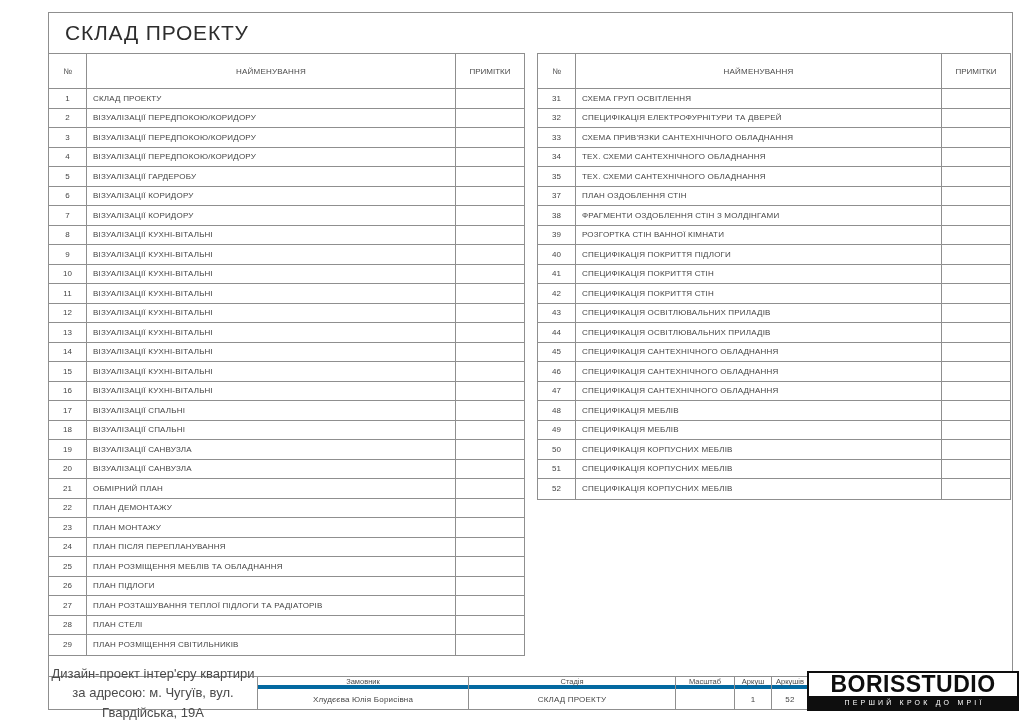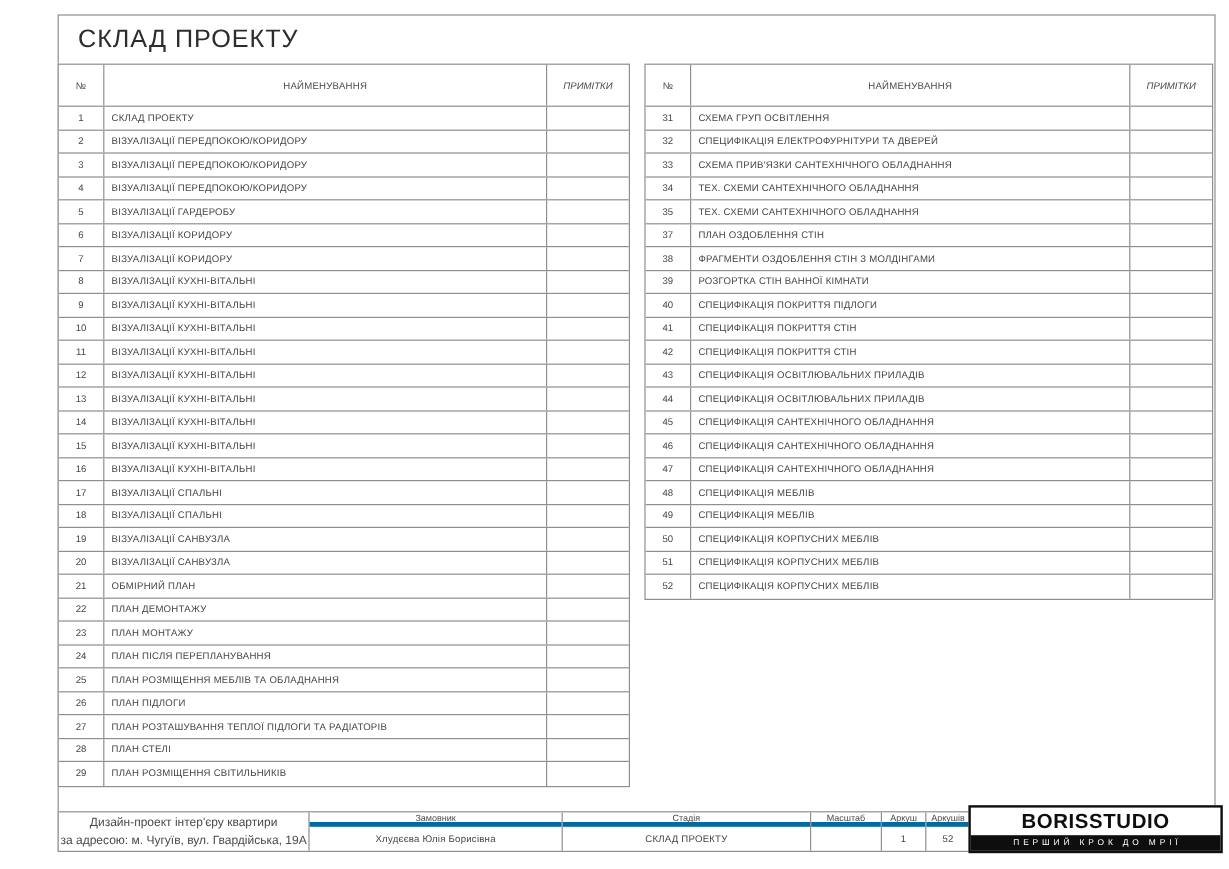--- a/index.html
+++ b/index.html
@@ -29,31 +29,31 @@
     display:flex;height:19.5px;border-bottom:1px solid #8f8f8f;
     font-size:8px;box-sizing:border-box;
   }
   .tbody .trow:last-child{border-bottom:none;}
   .c-num{width:37px;flex:none;display:flex;align-items:center;justify-content:center;}
   .c-name{
     flex:1;border-left:1px solid #8f8f8f;border-right:1px solid #8f8f8f;
     display:flex;align-items:center;padding-left:6px;letter-spacing:0.2px;
   }
   .thead .c-name{justify-content:center;padding-left:0;}
-  .c-notes{width:68px;flex:none;display:flex;align-items:center;justify-content:center;font-style:italic;}
+  .c-notes{width:68px;flex:none;display:flex;align-items:center;justify-content:center;}
   
   .titleblock{
     position:absolute;left:48px;top:676px;width:965px;height:34px;
     border:1px solid #8f8f8f;box-sizing:border-box;display:flex;background:#fff;
   }
   .tb-cell{border-right:1px solid #8f8f8f;box-sizing:border-box;height:100%;}
   .tb-cell:last-child{border-right:none;}
   .tb-project{
     width:209px;display:flex;flex-direction:column;justify-content:center;
-    text-align:center;font-size:10px;line-height:1.5;color:#4a4a4a;
+    text-align:center;font-size:13px;line-height:1.5;color:#4a4a4a;
   }
   .tb-labeled{display:flex;flex-direction:column;}
   .tb-client{width:211px;}
   .tb-stage{width:207px;}
   .tb-scale{width:59px;}
   .tb-sheet{width:37px;}
   .tb-sheets{width:37px;}
   .tb-logo-area{flex:1;}
   .tb-label{
     height:12px;flex:none;border-bottom:4px solid #0369a1;box-sizing:border-box;
@@ -64,21 +64,21 @@
     font-size:8px;color:#454545;letter-spacing:0.2px;
   }
   
   .logo{
     position:absolute;left:807px;top:671px;width:212px;height:40px;
     box-sizing:border-box;border:2px solid #0e0e0e;background:#fff;
     display:flex;flex-direction:column;z-index:5;
   }
   .logo-word{
     flex:1;display:flex;align-items:center;justify-content:center;
-    font-weight:bold;font-size:17px;letter-spacing:0.5px;color:#0e0e0e;line-height:1;
+    font-weight:bold;font-size:23px;letter-spacing:0.5px;color:#0e0e0e;line-height:1;
   }
   .logo-bar{
     height:13px;flex:none;background:#0e0e0e;color:#ffffff;
     display:flex;align-items:center;justify-content:center;
     font-size:7px;letter-spacing:3.2px;padding-left:3px;
   }
 </style>
 </head>
 <body>
 

